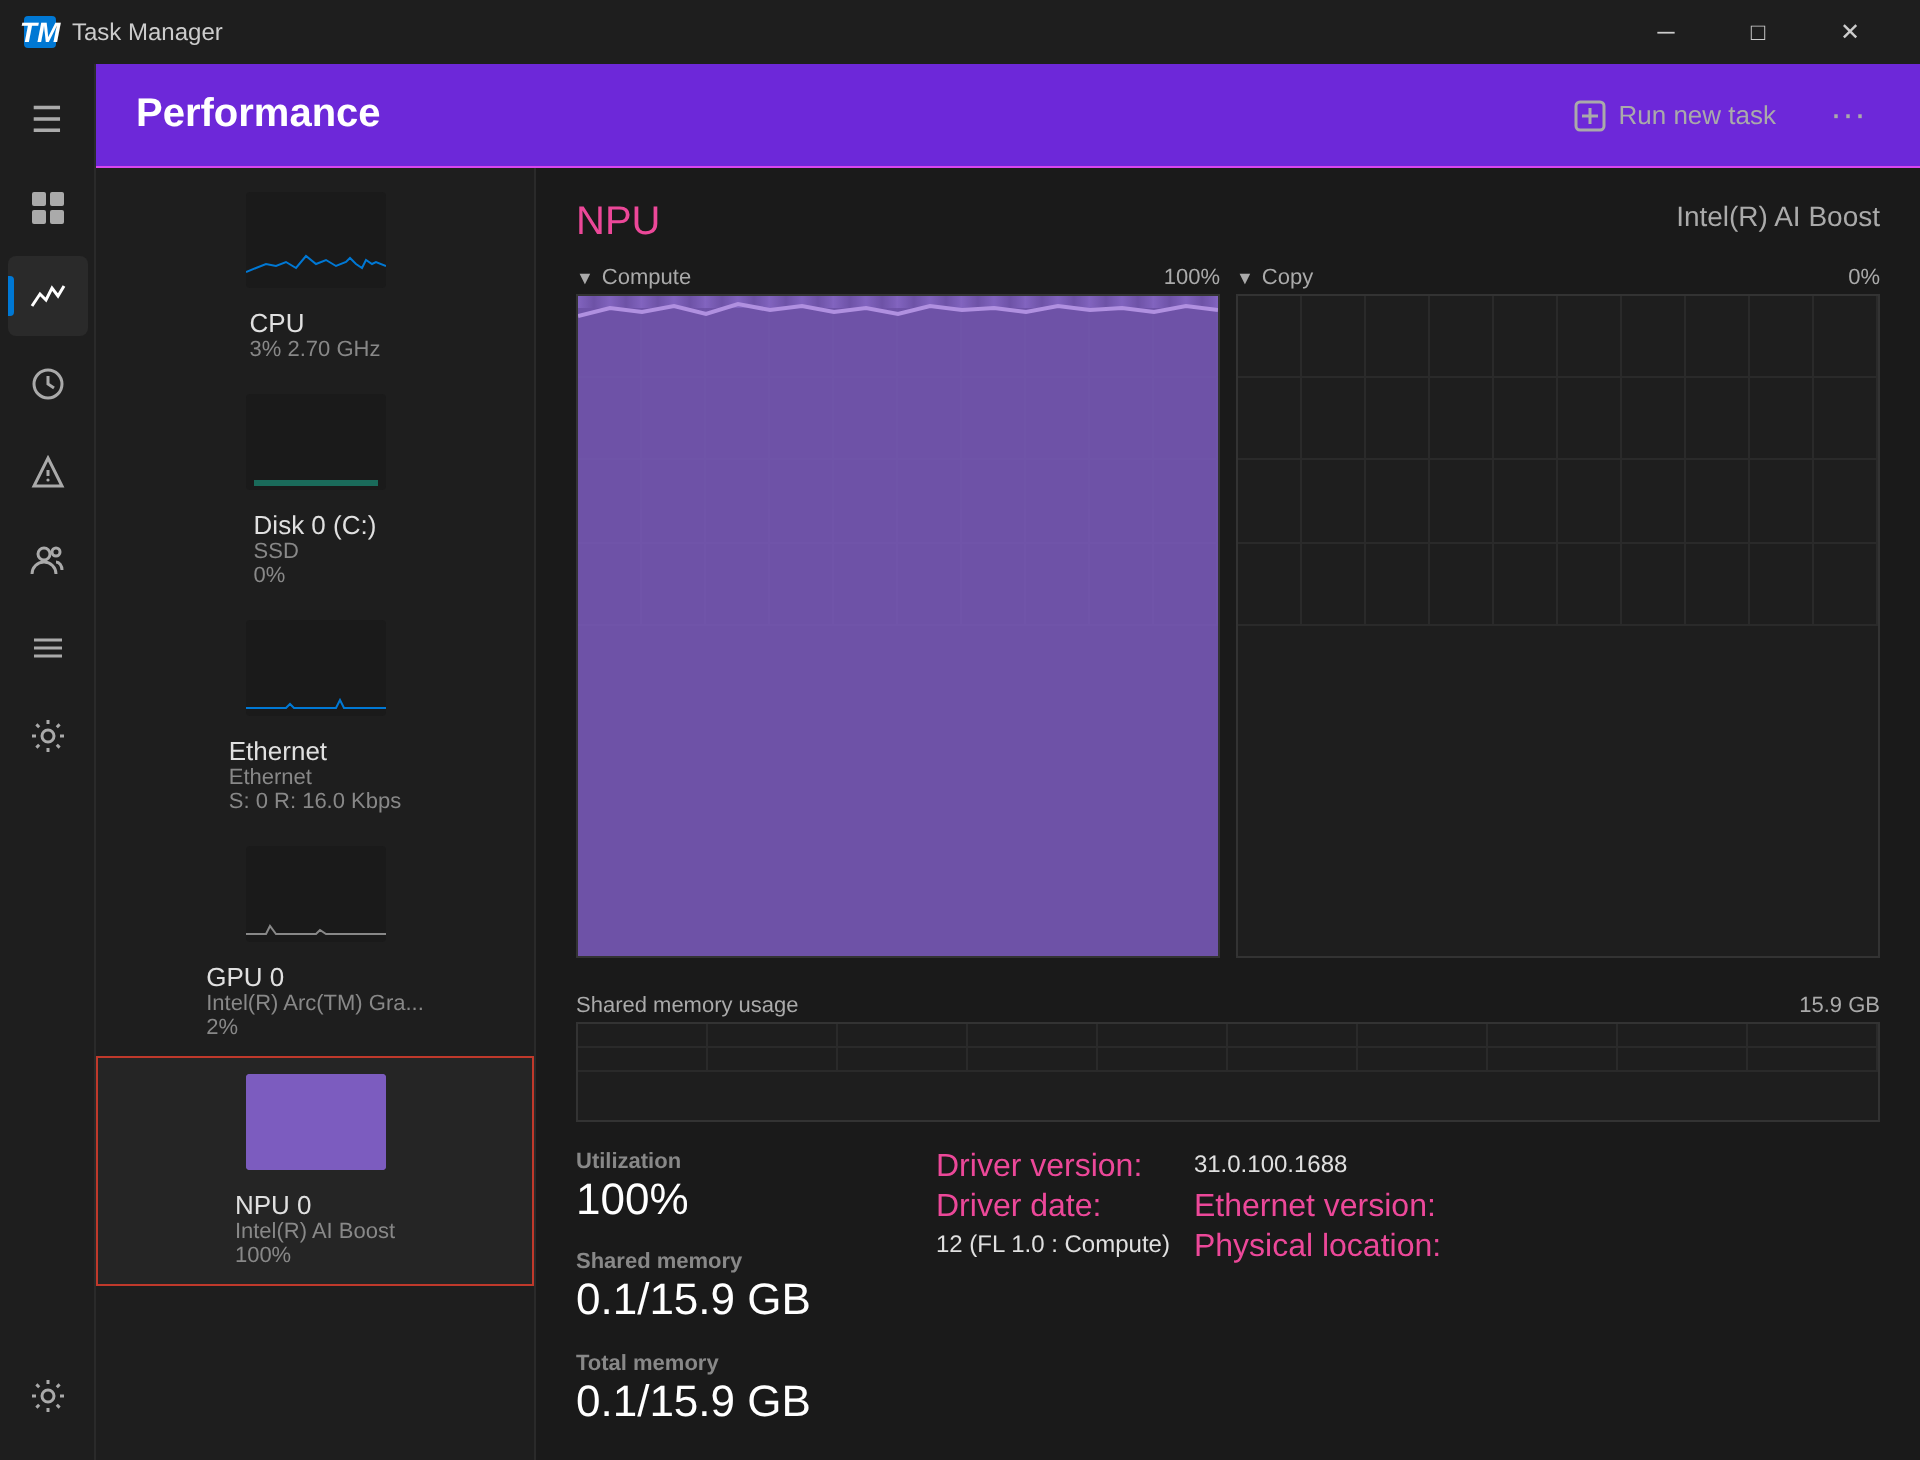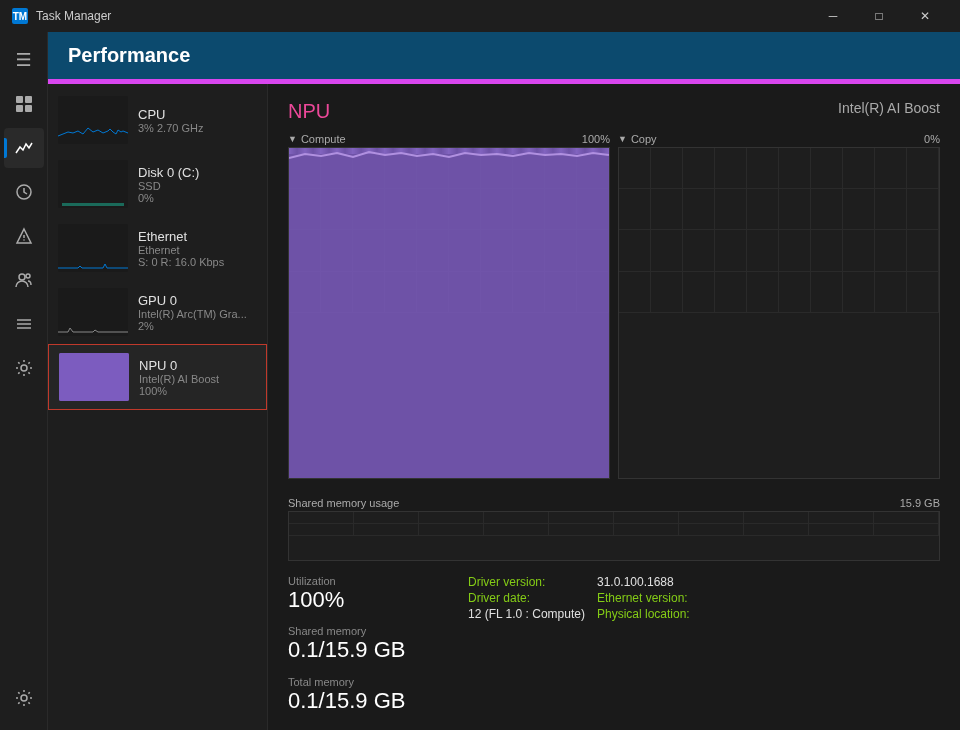--- a/index.html
+++ b/index.html
@@ -27,24 +27,25 @@
       align-items: center;
       gap: 8px;
     }
     .app-icon {
       width: 16px;
       height: 16px;
       background: #0078d4;
       display: flex;
       align-items: center;
       justify-content: center;
-      font-size: 10px;
+      font-size: 14px;
       font-weight: bold;
       color: white;
       border-radius: 2px;
+      font-style: italic;
     }
     .title-text {
       font-size: 12px;
       color: #cccccc;
     }
     .title-bar-controls {
       display: flex;
       gap: 0;
     }
     .title-btn {
@@ -112,26 +113,26 @@
     
     .content-area {
       display: flex;
       flex: 1;
       flex-direction: column;
     }
 
     
     .header {
       height: 52px;
-      background: #0c4a6e;
+      background: #6d28d9;
       display: flex;
       align-items: center;
       padding: 0 20px;
       justify-content: space-between;
-      border-bottom: 5px solid #d946ef;
+      border-bottom: 1px solid #d946ef;
     }
     .header-title {
       font-size: 20px;
       font-weight: 600;
       color: #ffffff;
     }
     .header-actions {
       display: flex;
       align-items: center;
       gap: 12px;
@@ -177,20 +178,21 @@
       border-right: 1px solid #2a2a2a;
       padding: 4px 0;
     }
     .device-item {
       display: flex;
       align-items: center;
       padding: 8px 10px;
       cursor: pointer;
       border-radius: 0;
       gap: 10px;
+      flex-direction: column;
     }
     .device-item.selected {
       background: #252525;
       border: 1.5px solid #c0392b;
       justify-content: center;
     }
     .device-thumb {
       width: 70px;
       height: 48px;
       background: #2a2a2a;
@@ -365,30 +367,31 @@
       flex: 1;
       display: grid;
       grid-template-columns: auto 1fr;
       gap: 2px 12px;
       align-content: start;
     }
     .stat-item {}
     .stat-label {
       font-size: 11px;
       color: #888;
+      font-weight: bold;
     }
     .stat-value {
       font-size: 22px;
       font-weight: 300;
       color: #fff;
       line-height: 1.2;
     }
     .stat-label-right {
-      font-size: 12px;
-      color: #84cc16;
+      font-size: 16px;
+      color: #ec4899;
       white-space: nowrap;
     }
     .stat-value-right {
       font-size: 12px;
       color: #e0e0e0;
     }
   </style>
 </head>
 <body>
 
@@ -462,20 +465,31 @@
             <path d="M9 1v2M9 15v2M1 9h2M15 9h2M3.2 3.2l1.4 1.4M13.4 13.4l1.4 1.4M3.2 14.8l1.4-1.4M13.4 4.6l1.4-1.4" stroke="#aaa" stroke-width="1.5"></path>
           </svg>
       </div>
     </div>
   </div>
 
   <div class="content-area">
 
     <div class="header">
       <span class="header-title">Performance</span>
+      <div class="header-actions">
+        <button class="run-task-btn">
+          <svg width="16" height="16" viewBox="0 0 16 16" fill="none">
+              <rect x="1" y="1" width="14" height="14" rx="2" stroke="#aaa" stroke-width="1.5"></rect>
+              <line x1="8" y1="4" x2="8" y2="12" stroke="#aaa" stroke-width="1.5"></line>
+              <line x1="4" y1="8" x2="12" y2="8" stroke="#aaa" stroke-width="1.5"></line>
+            </svg>
+          <span>Run new task</span>
+        </button>
+        <button class="more-btn">···</button>
+      </div>
     </div>
 
     <div class="main-content">
 
       <div class="device-list">
 
         <div class="device-item">
           <div class="device-thumb cpu-thumb">
             <svg width="70" height="48" viewBox="0 0 70 48">
               <polyline points="0,40 5,38 10,36 15,37 20,35 25,38 30,32 35,36 40,34 45,37 50,35 52,33 55,36 58,38 60,34 63,36 65,35 70,37" stroke="#0078d4" stroke-width="1" fill="none"></polyline>

